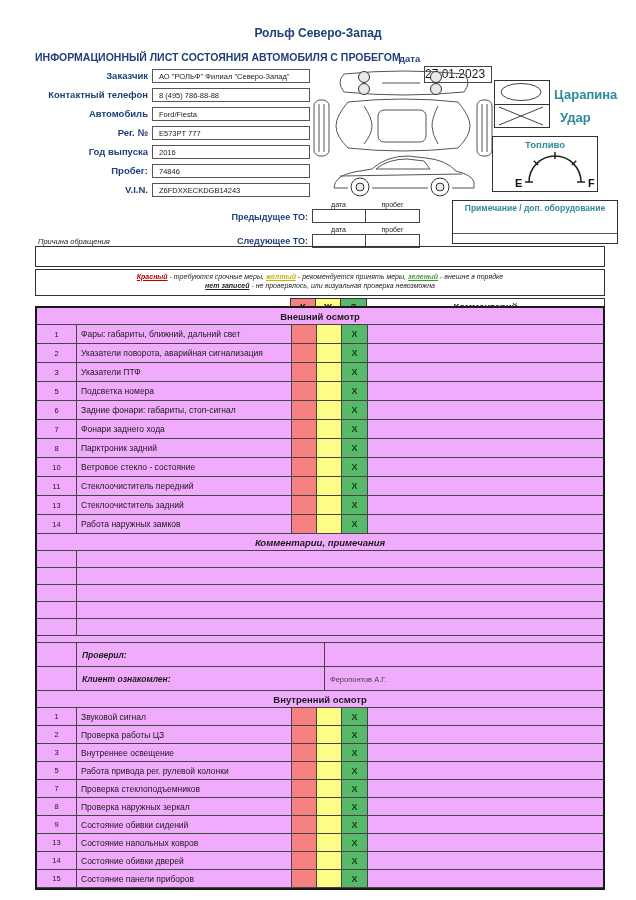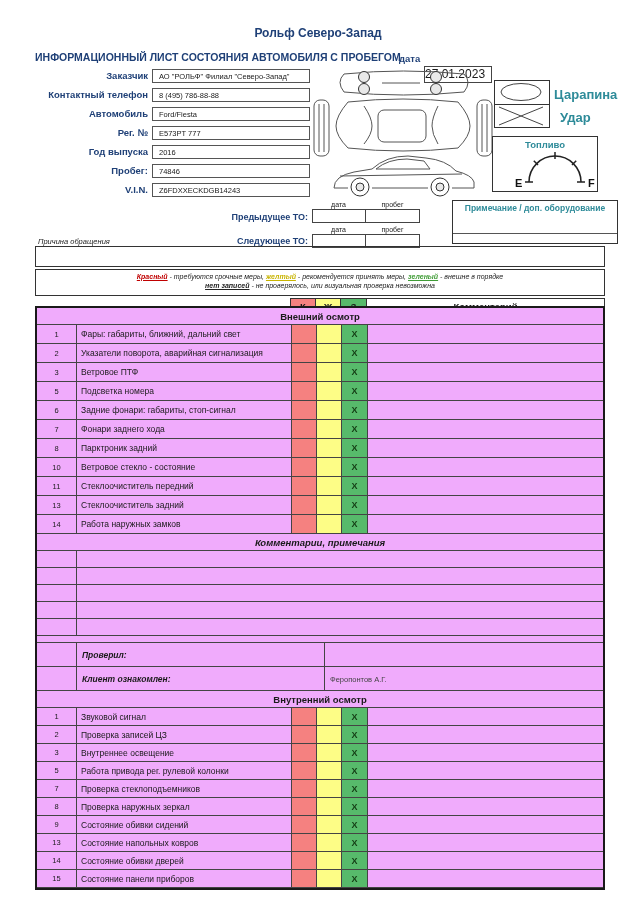--- a/index.html
+++ b/index.html
@@ -218,21 +218,21 @@
     <div class="row">
         <div class="c c-num">2</div>
         <div class="c c-name">Указатели поворота, аварийная сигнализация</div>
         <div class="c c-k"></div>
         <div class="c c-j"></div>
         <div class="c c-z">X</div>
         <div class="c c-com"></div>
       </div>
     <div class="row">
         <div class="c c-num">3</div>
-        <div class="c c-name">Ветровое ПТФ</div>
+        <div class="c c-name">Указатели ПТФ</div>
         <div class="c c-k"></div>
         <div class="c c-j"></div>
         <div class="c c-z">X</div>
         <div class="c c-com"></div>
       </div>
     <div class="row">
         <div class="c c-num">5</div>
         <div class="c c-name">Подсветка номера</div>
         <div class="c c-k"></div>
         <div class="c c-j"></div>
@@ -337,21 +337,21 @@
     <div class="row int">
         <div class="c c-num">1</div>
         <div class="c c-name">Звуковой сигнал</div>
         <div class="c c-k"></div>
         <div class="c c-j"></div>
         <div class="c c-z">X</div>
         <div class="c c-com"></div>
       </div>
     <div class="row int">
         <div class="c c-num">2</div>
-        <div class="c c-name">Проверка записей ЦЗ</div>
+        <div class="c c-name">Проверка работы ЦЗ</div>
         <div class="c c-k"></div>
         <div class="c c-j"></div>
         <div class="c c-z">X</div>
         <div class="c c-com"></div>
       </div>
     <div class="row int">
         <div class="c c-num">3</div>
         <div class="c c-name">Внутреннее освещение</div>
         <div class="c c-k"></div>
         <div class="c c-j"></div>

